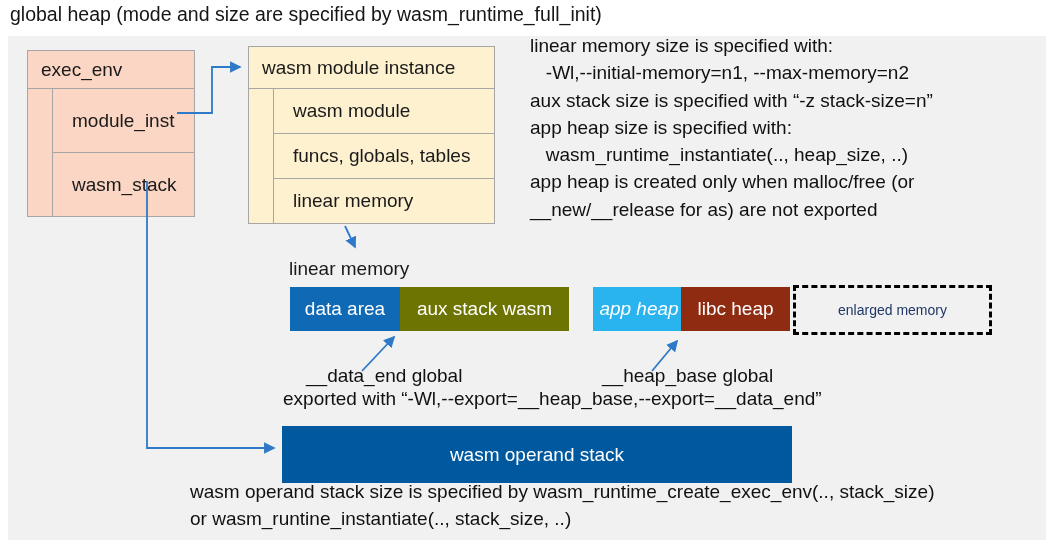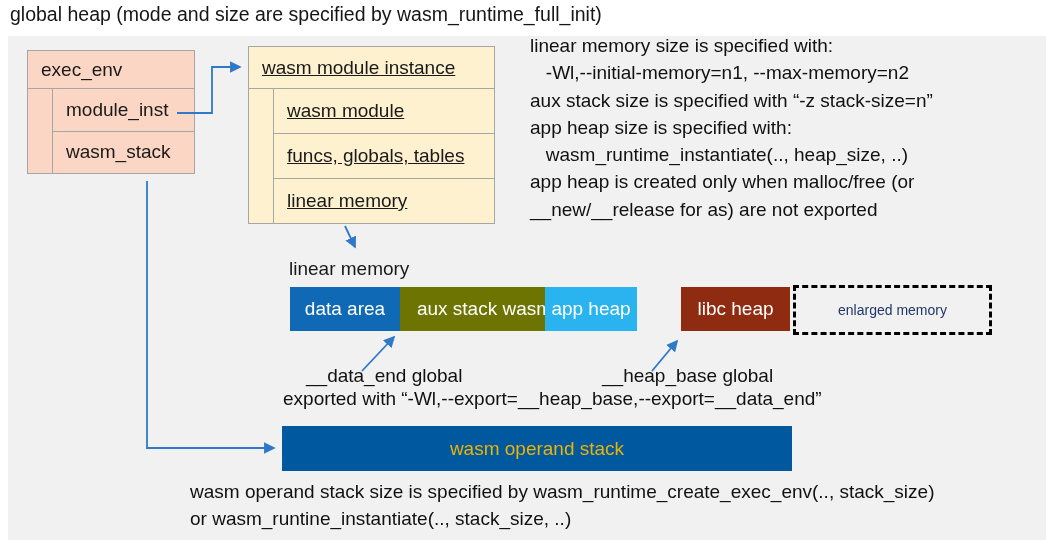--- a/index.html
+++ b/index.html
@@ -30,37 +30,37 @@
   }
   
   .record {
     position: absolute;
     border: 1px solid #a6a6a6;
     display: flex;
     flex-direction: column;
     font-size: 19px;
   }
   .record.pink   { background: #fbd6c4; }
-  .record.cream  { background: #fdf1cf; text-decoration: underline; }
+  .record.cream  { background: #fdf1cf; }
   .record .hdr {
     flex: 0 0 auto;
     display: flex; align-items: center;
     padding-left: 13px;
     border-bottom: 1px solid #a6a6a6;
   }
   .record .rows {
     flex: 1 1 auto;
     margin-left: 24px;
     display: flex;
     flex-direction: column;
   }
   .record .row {
     flex: 1 1 0;
     display: flex; align-items: center;
-    padding-left: 13px;
+    padding-left: 19px;
     border-left: 1px solid #a6a6a6;
     border-bottom: 1px solid #a6a6a6;
   }
   .record .row:last-child { border-bottom: none; }
 
   .notes { position: absolute; font-size: 19px; line-height: 27.3px; color: #111; }
   .notes div { white-space: pre; }
 
   .lm-label {
     position: absolute;
@@ -83,43 +83,43 @@
     display: flex; align-items: center; justify-content: center;
     color: #1f3864;
     font-size: 14px;
     white-space: nowrap;
   }
   .annot { position: absolute; font-size: 19px; white-space: pre; color: #111; }
 
   .operand-bar {
     position: absolute;
     left: 282px; top: 426px;
-    width: 510px; height: 45px;
+    width: 510px; height: 57px;
     background: #00589f;
-    color: #eab308;
+    color: #ffffff;
     display: flex; align-items: center; justify-content: center;
     font-size: 19px;
   }
   svg.arrows {
     position: absolute;
     left: 0; top: 0;
     width: 1054px; height: 547px;
     pointer-events: none;
   }
 </style>
 </head>
 <body>
 
 <div class="canvas">
 
   <div class="title">global heap (mode and size are specified by wasm_runtime_full_init)</div>
 
   <div class="panel"></div>
 
-  <div class="record pink" style="left:27px; top:50px; width:168px; height:124px;">
+  <div class="record pink" style="left:27px; top:50px; width:168px; height:167px;">
     <div class="hdr" style="height:38px;">exec_env</div>
     <div class="rows">
       <div class="row">module_inst</div>
       <div class="row">wasm_stack</div>
     </div>
   </div>
 
   <div class="record cream" style="left:248px; top:46px; width:247px; height:178px;">
     <div class="hdr" style="height:42px;">wasm module instance</div>
     <div class="rows">
@@ -136,21 +136,21 @@
     <div>app heap size is specified with:</div>
     <div>   wasm_runtime_instantiate(.., heap_size, ..)</div>
     <div>app heap is created only when malloc/free (or</div>
     <div>__new/__release for as) are not exported</div>
   </div>
 
   <div class="lm-label">linear memory</div>
 
   <div class="bar-seg" style="left: 290px; width: 110px; background-color: rgb(16, 105, 180);">data area</div>
   <div class="bar-seg" style="left: 400px; width: 169px; background-color: rgb(109, 116, 2);">aux stack wasm</div>
-  <div class="bar-seg" style="left: 545px; width: 92px; background-color: rgb(41, 179, 239);">app heap</div>
+  <div class="bar-seg" style="left: 593px; width: 92px; background-color: rgb(41, 179, 239); font-style: italic;">app heap</div>
   <div class="bar-seg" style="left: 681px; width: 109px; background-color: rgb(142, 43, 16);">libc heap</div>
   <div class="enlarged">enlarged memory</div>
 
   <div class="annot" style="left:296px; top:365px;margin-left:10px;">__data_end global</div>
   <div class="annot" style="left:602px; top:365px;">__heap_base global</div>
   <div class="annot" style="left:283px; top:388px;">exported with “-Wl,--export=__heap_base,--export=__data_end”</div>
 
   <div class="operand-bar">wasm operand stack</div>
 
   <div class="notes" style="left:190px; top:478px;">

